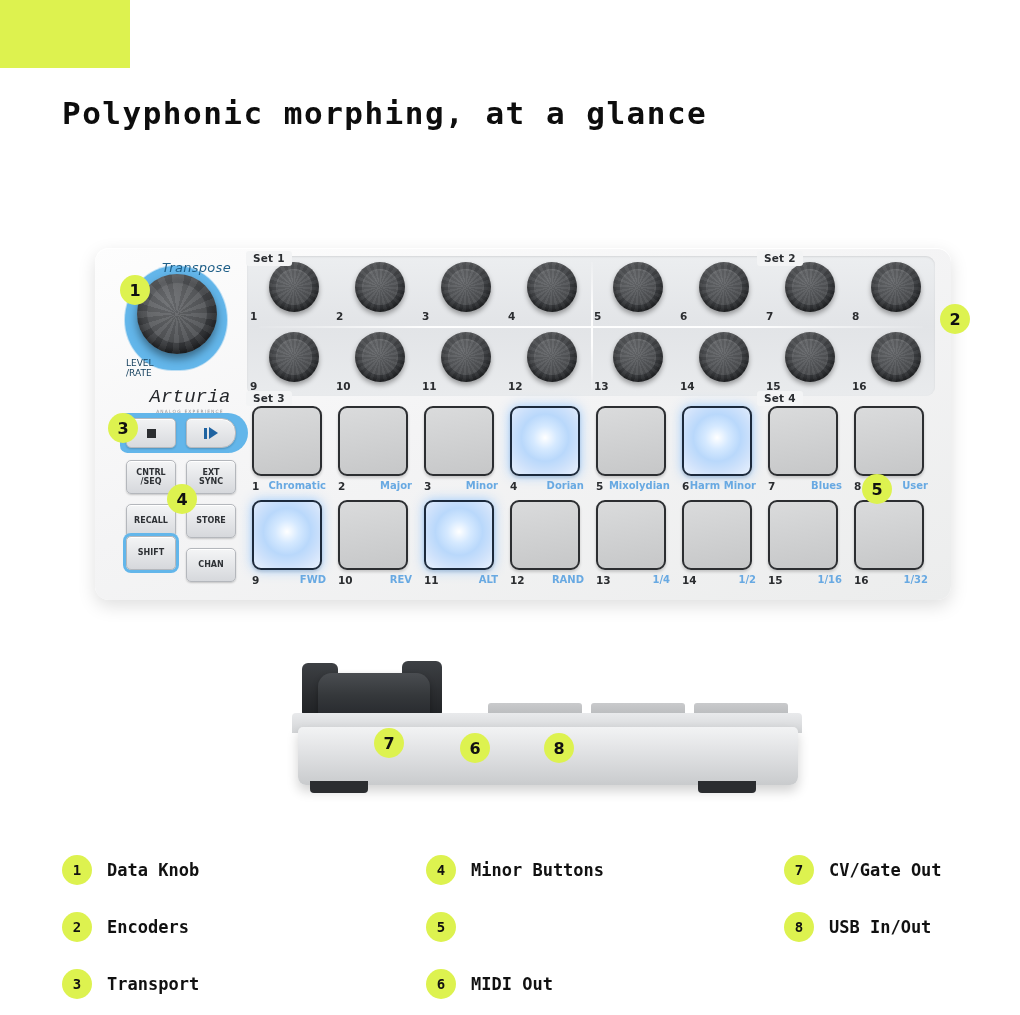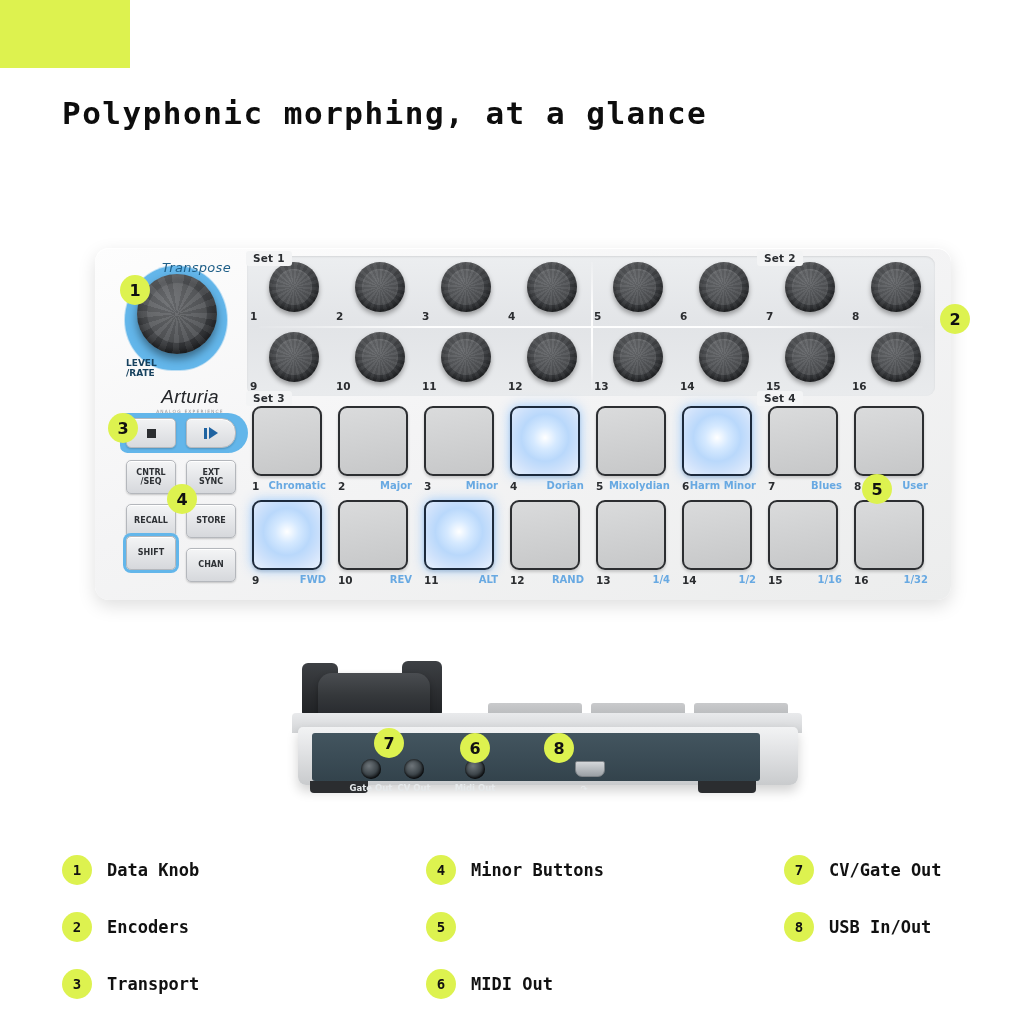--- a/index.html
+++ b/index.html
@@ -162,34 +162,34 @@
     font-size: 13px;
     font-style: italic;
     color: #1f5f88;
     letter-spacing: .3px;
   }
   #level-rate-label {
     position: absolute;
     left: 1px; bottom: 2px;
     font-family: "DejaVu Sans", "Liberation Sans", sans-serif;
     font-size: 9px;
-    font-weight: 700;
+    font-weight: 400;
     line-height: 10px;
     color: #17425f;
   }
 
   
   #brand {
     position: absolute;
     left: 48px; top: 138px;
     width: 94px;
     text-align: center;
   }
   #brand-name {
-    font-family: Liberation Sans, sans-serif;
+    font-family: Liberation Mono, monospace;
     font-size: 19px;
     font-style: italic;
     color: #24262a;
     letter-spacing: .2px;
   }
   #brand-tag {
     font-family: "DejaVu Sans", "Liberation Sans", sans-serif;
     font-size: 4.4px;
     letter-spacing: 1.2px;
     color: #8d9095;
@@ -674,33 +674,20 @@
   <div id="side-pads">
     <div class="sp"></div>
       <div class="sp"></div>
       <div class="sp"></div>
   </div>
   <div id="side-top"></div>
   <div id="side-body"></div>
   <div class="foot" id="foot-left"></div>
   <div class="foot" id="foot-right"></div>
 
-  <div id="side-panel">
-    <div class="jack" style="left:49px"></div>
-    <div class="jack-label" style="left:59px">Gate Out</div>
-
-    <div class="jack" style="left:92px"></div>
-    <div class="jack-label" style="left:102px">CV Out</div>
-
-    <div class="jack" style="left:153px"></div>
-    <div class="jack-label" style="left:163px">Midi Out</div>
-
-    <div id="usb-port"></div>
-    <div id="usb-symbol">↷</div>
-  </div>
 </div>
 
 <div class="badge" id="badge-1">1</div>
 <div class="badge" id="badge-2">2</div>
 <div class="badge" id="badge-3">3</div>
 <div class="badge" id="badge-4">4</div>
 <div class="badge" id="badge-5">5</div>
 <div class="badge" id="badge-6">6</div>
 <div class="badge" id="badge-7">7</div>
 <div class="badge" id="badge-8">8</div>

